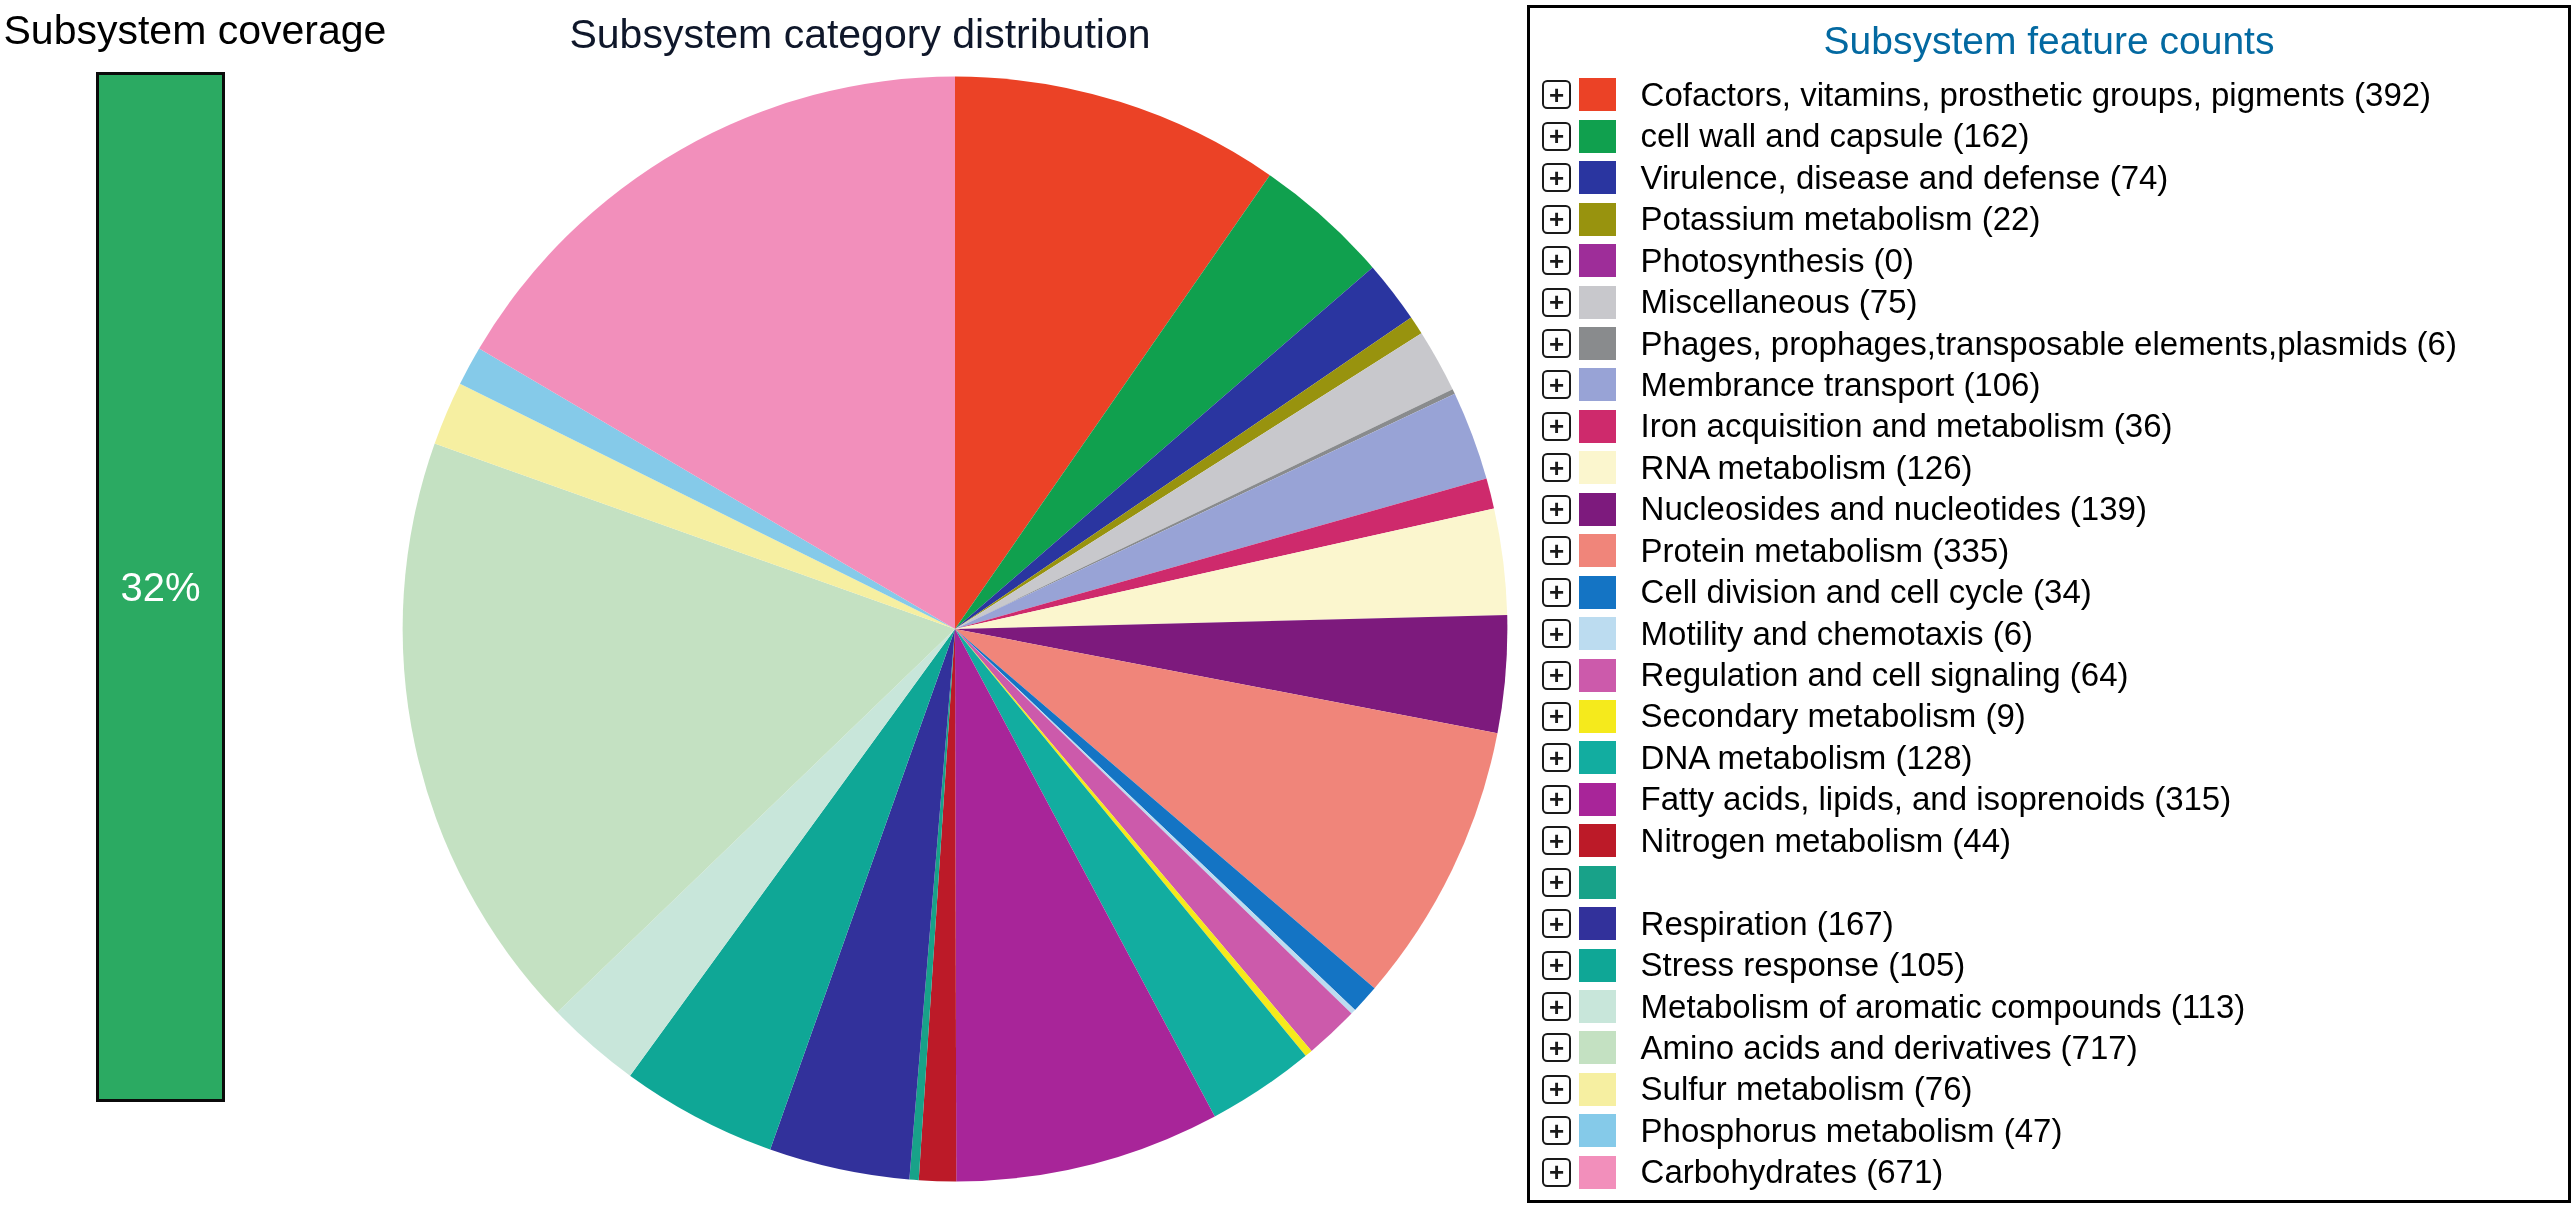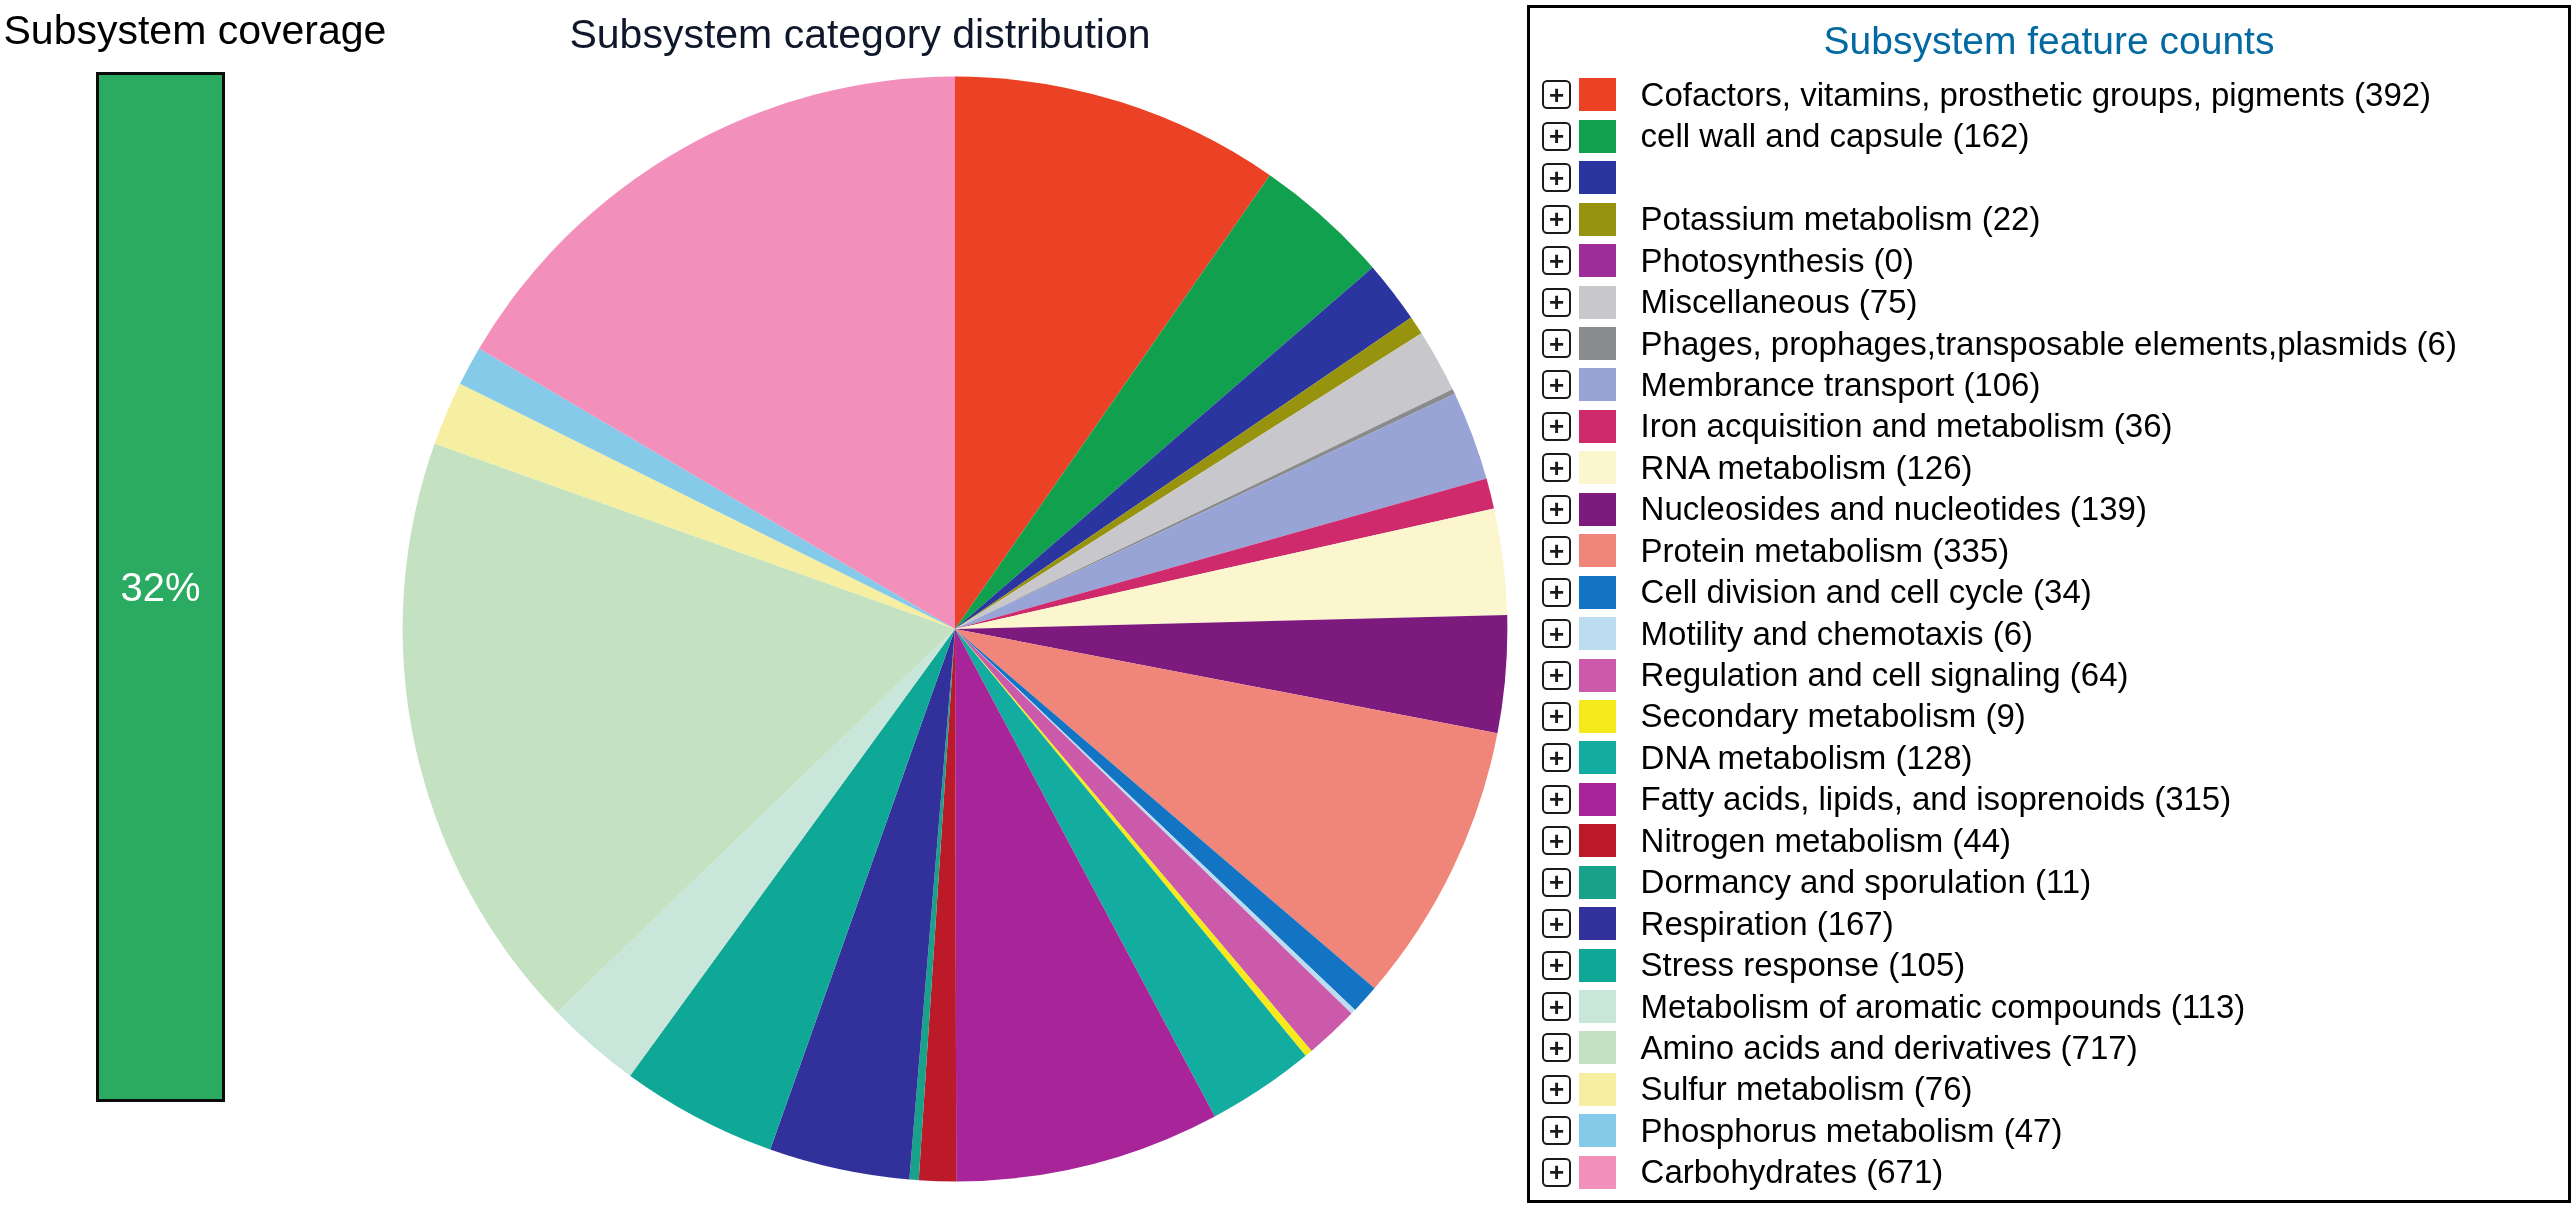--- a/index.html
+++ b/index.html
@@ -169,20 +169,21 @@
           <span class="legend-label">Cofactors, vitamins, prosthetic groups, pigments (392)</span>
         </div>
         <div class="legend-row">
           <span class="expander">+</span>
           <span class="swatch" style="background: rgb(16, 160, 78);"></span>
           <span class="legend-label">cell wall and capsule (162)</span>
         </div>
         <div class="legend-row">
           <span class="expander">+</span>
           <span class="swatch" style="background: rgb(42, 53, 160);"></span>
+          <span class="legend-label">Virulence, disease and defense (74)</span>
         </div>
         <div class="legend-row">
           <span class="expander">+</span>
           <span class="swatch" style="background: rgb(152, 147, 14);"></span>
           <span class="legend-label">Potassium metabolism (22)</span>
         </div>
         <div class="legend-row">
           <span class="expander">+</span>
           <span class="swatch" style="background: rgb(158, 45, 153);"></span>
           <span class="legend-label">Photosynthesis (0)</span>
@@ -253,21 +254,20 @@
           <span class="legend-label">Fatty acids, lipids, and isoprenoids (315)</span>
         </div>
         <div class="legend-row">
           <span class="expander">+</span>
           <span class="swatch" style="background: rgb(188, 26, 40);"></span>
           <span class="legend-label">Nitrogen metabolism (44)</span>
         </div>
         <div class="legend-row">
           <span class="expander">+</span>
           <span class="swatch" style="background: rgb(24, 162, 137);"></span>
-          <span class="legend-label">Dormancy and sporulation (11)</span>
         </div>
         <div class="legend-row">
           <span class="expander">+</span>
           <span class="swatch" style="background: rgb(50, 49, 155);"></span>
           <span class="legend-label">Respiration (167)</span>
         </div>
         <div class="legend-row">
           <span class="expander">+</span>
           <span class="swatch" style="background: rgb(15, 167, 150);"></span>
           <span class="legend-label">Stress response (105)</span>

